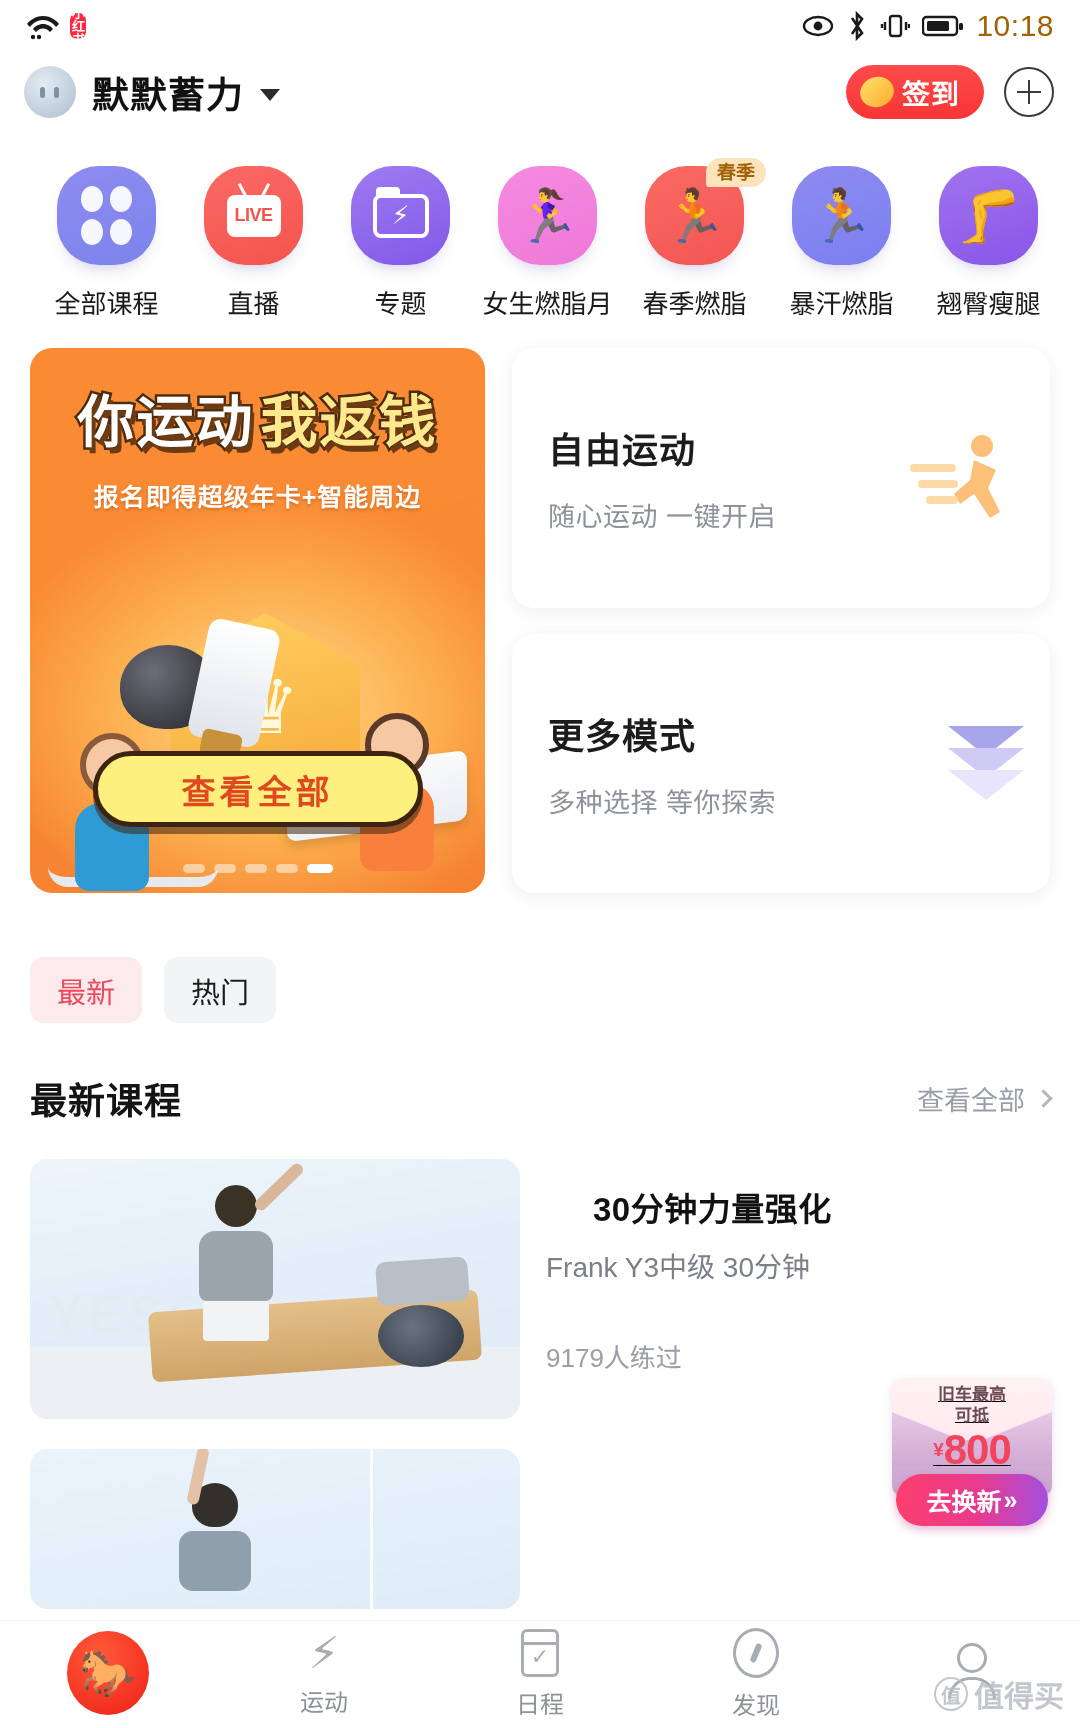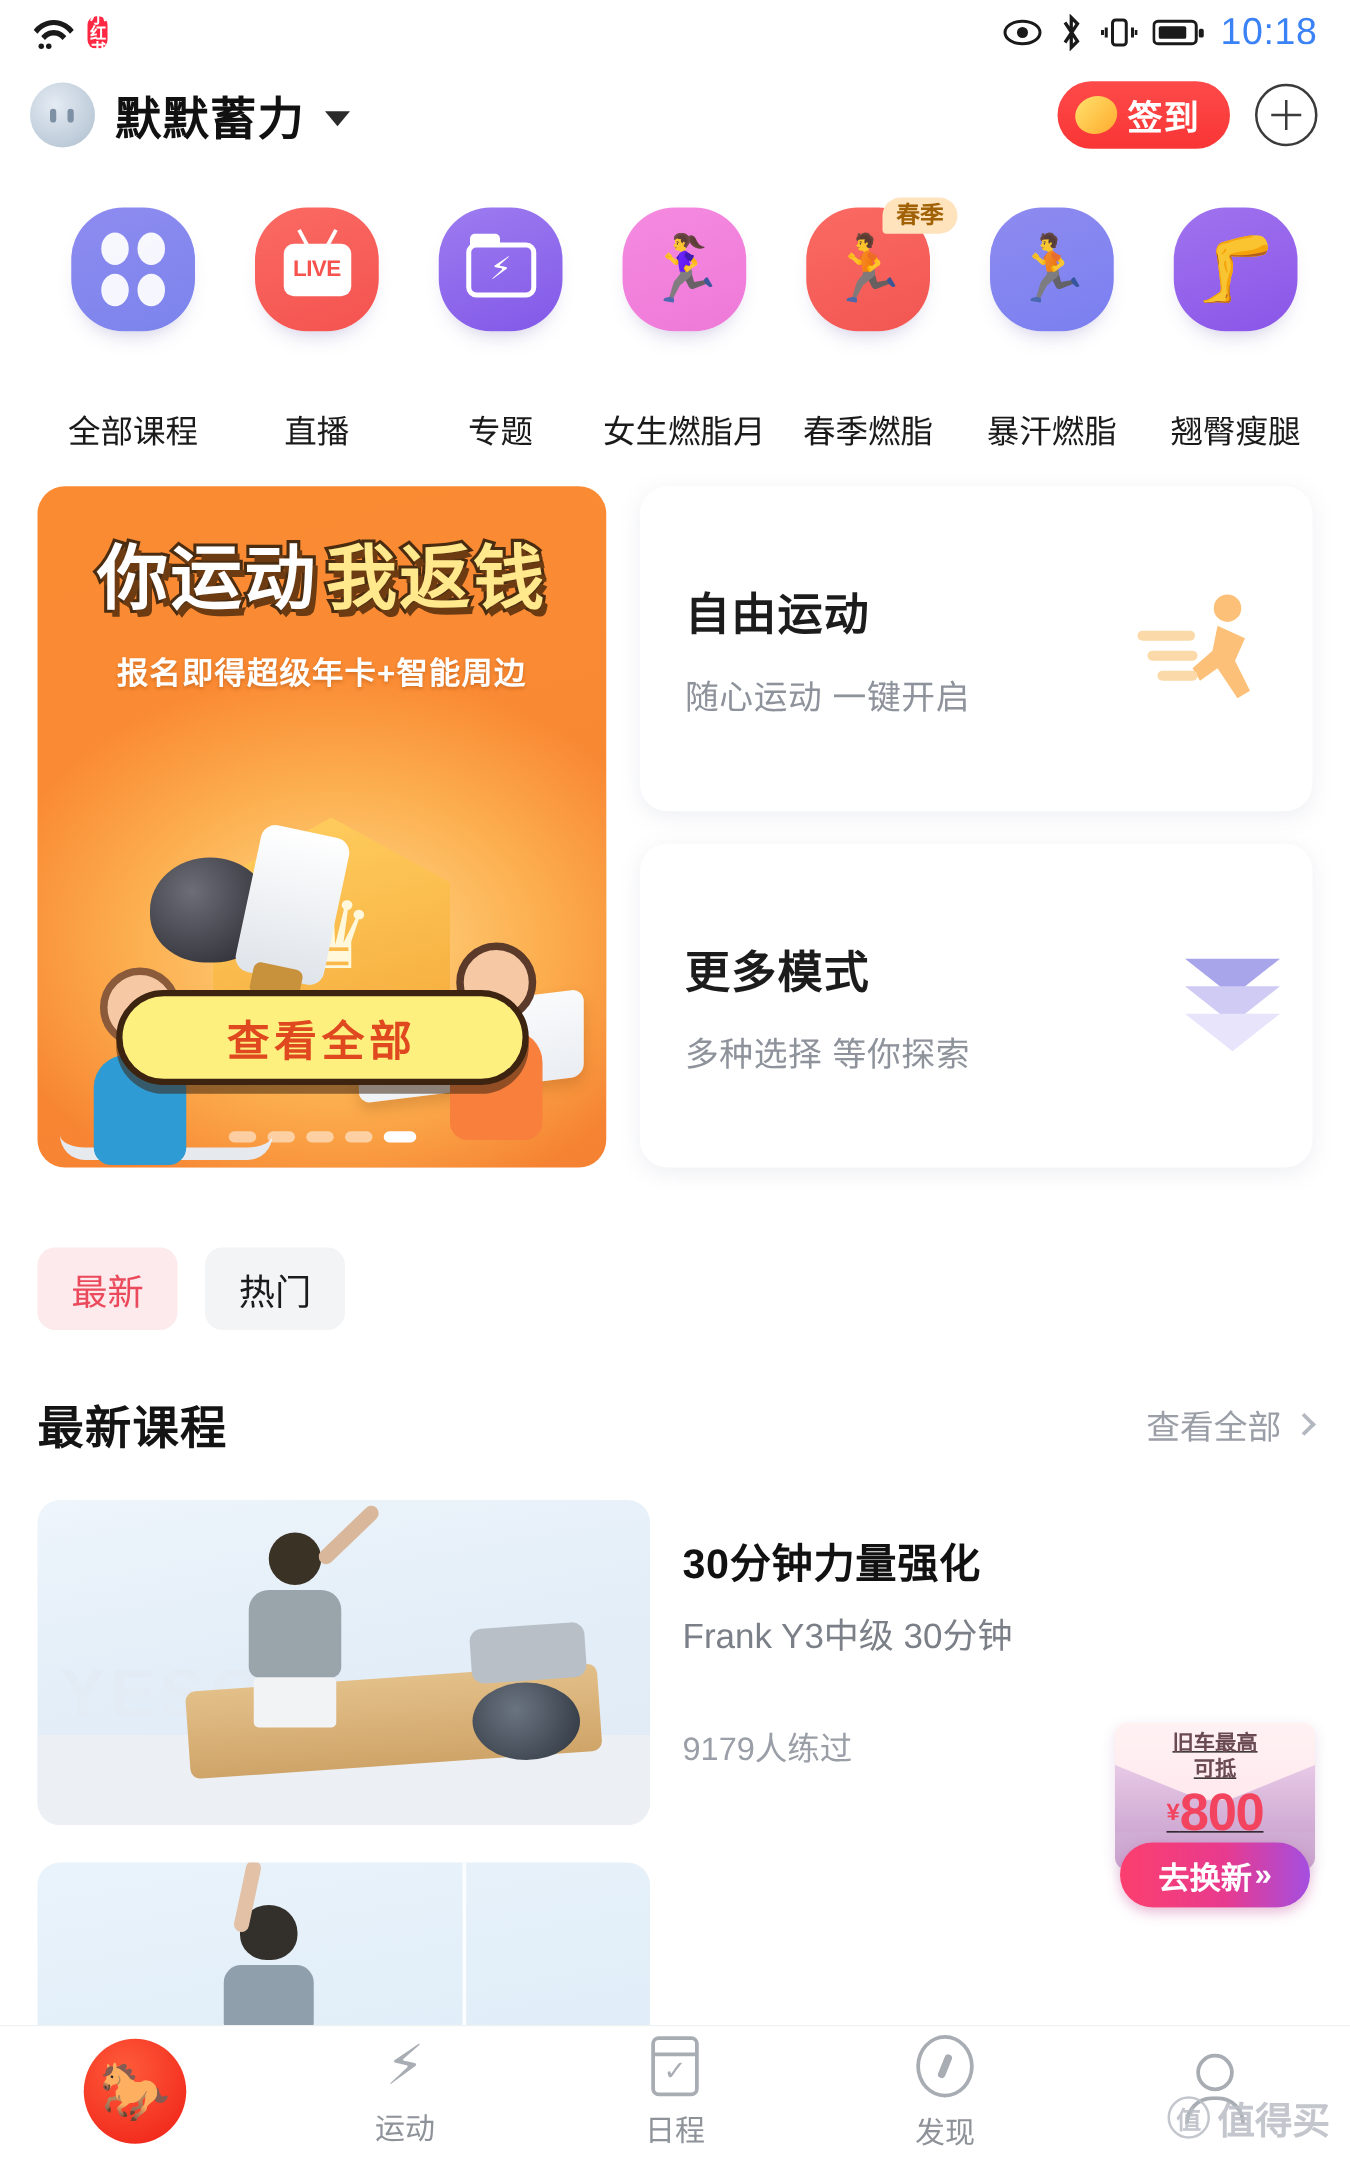--- a/index.html
+++ b/index.html
@@ -12,21 +12,21 @@
     -webkit-font-smoothing:antialiased;
   }
 
   
   .statusbar{
     height:52px; display:flex; align-items:center;
     justify-content:space-between; padding:0 26px;
   }
   .sb-left{ display:flex; align-items:center; gap:10px; }
   .sb-right{ display:flex; align-items:center; gap:12px; }
-  .sb-time{ font-size:30px; color:#3b82f6; letter-spacing:.5px; font-weight:500; }
+  .sb-time{ font-size:30px; color:#a16207; letter-spacing:.5px; font-weight:500; }
   .xhs-badge{
     background:#ff2741; color:#fff; font-size:13px; font-weight:bold;
     border-radius:7px; padding:3px 4px; line-height:1; letter-spacing:-1px;
     width:16px; height:26px; display:flex; align-items:center; justify-content:center;
   }
 
   
   .appheader{
     height:80px; display:flex; align-items:center;
     justify-content:space-between; padding:0 26px 0 24px;
@@ -75,21 +75,21 @@
     width:147px; flex:none; display:flex; flex-direction:column;
     align-items:center; gap:18px; position:relative;
   }
   .cat:first-child{ margin-left:33px; }
   .cat-icon{
     width:99px;height:99px; position:relative;
     border-radius:42% 42% 42% 42% / 42% 42% 42% 42%;
     display:flex;align-items:center;justify-content:center;
     box-shadow:0 10px 18px -10px rgba(120,110,180,.45);
   }
-  .cat-label{ font-size:26px; color:#1a1a1a; font-weight:500; white-space:nowrap;margin-top:41px; }
+  .cat-label{ font-size:26px; color:#1a1a1a; font-weight:500; white-space:nowrap; }
   .cat-badge{
     position:absolute; top:-8px; right:2px; z-index:4;
     background:#ffe3bd; color:#a16207; font-size:19px; font-weight:bold;
     border-radius:18px 18px 18px 4px; padding:5px 11px; line-height:1;
     white-space:nowrap;
   }
   
   .g-grid{ display:grid; grid-template-columns:1fr 1fr; gap:7px; }
   .g-grid i{ width:22px;height:26px;background:#fff;border-radius:50%; display:block; opacity:.93;}
   .g-live{
@@ -253,21 +253,21 @@
   .rower:after{
     content:""; position:absolute; right:8px; top:-34px; width:92px;height:44px;
     background:#b9bfc6; border-radius:10px;
   }
   .rower-tank{
     position:absolute; right:56px; bottom:52px; width:86px;height:62px;
     background:radial-gradient(circle at 40% 35%,#6a7480,#2c333d);
     border-radius:50%;
   }
   .course-meta{ flex:1; padding-top:24px; }
-  .cm-title{ font-size:33px; font-weight:bold; color:#111; letter-spacing:.5px;}
+  .cm-title{ font-size:33px; font-weight:bold; color:#111; letter-spacing:.5px;margin-left:47px;}
   .cm-sub{ font-size:28px; color:#7b7f87; margin-top:14px; }
   .cm-count{ font-size:26px; color:#9a9ea6; margin-top:52px; }
 
   .course2{ padding:30px 30px 0 30px; }
   .c2-thumb{
     width:490px;height:160px;border-radius:18px;position:relative;overflow:hidden;
     background:linear-gradient(170deg,#e9f3fb 0%,#dfecf7 100%);
   }
   .c2-split{ position:absolute; left:340px; top:0; bottom:0; width:3px; background:#ffffff; opacity:.85;}
   .c2-person{ position:absolute; left:140px; top:34px; width:90px;height:130px;}

